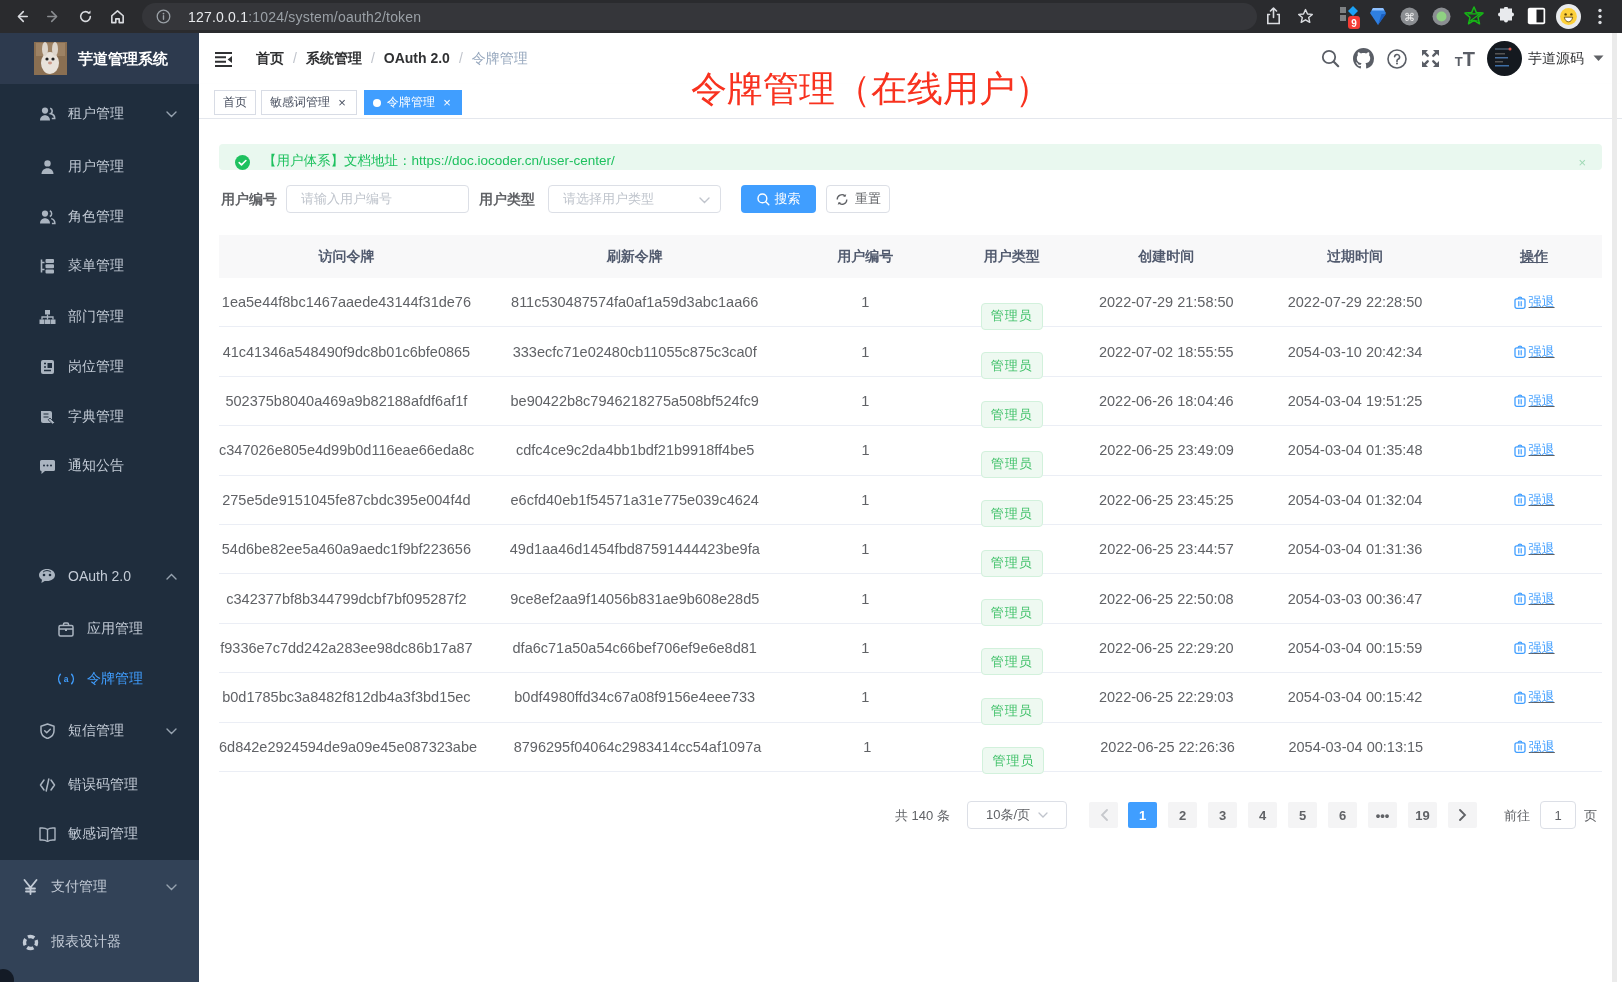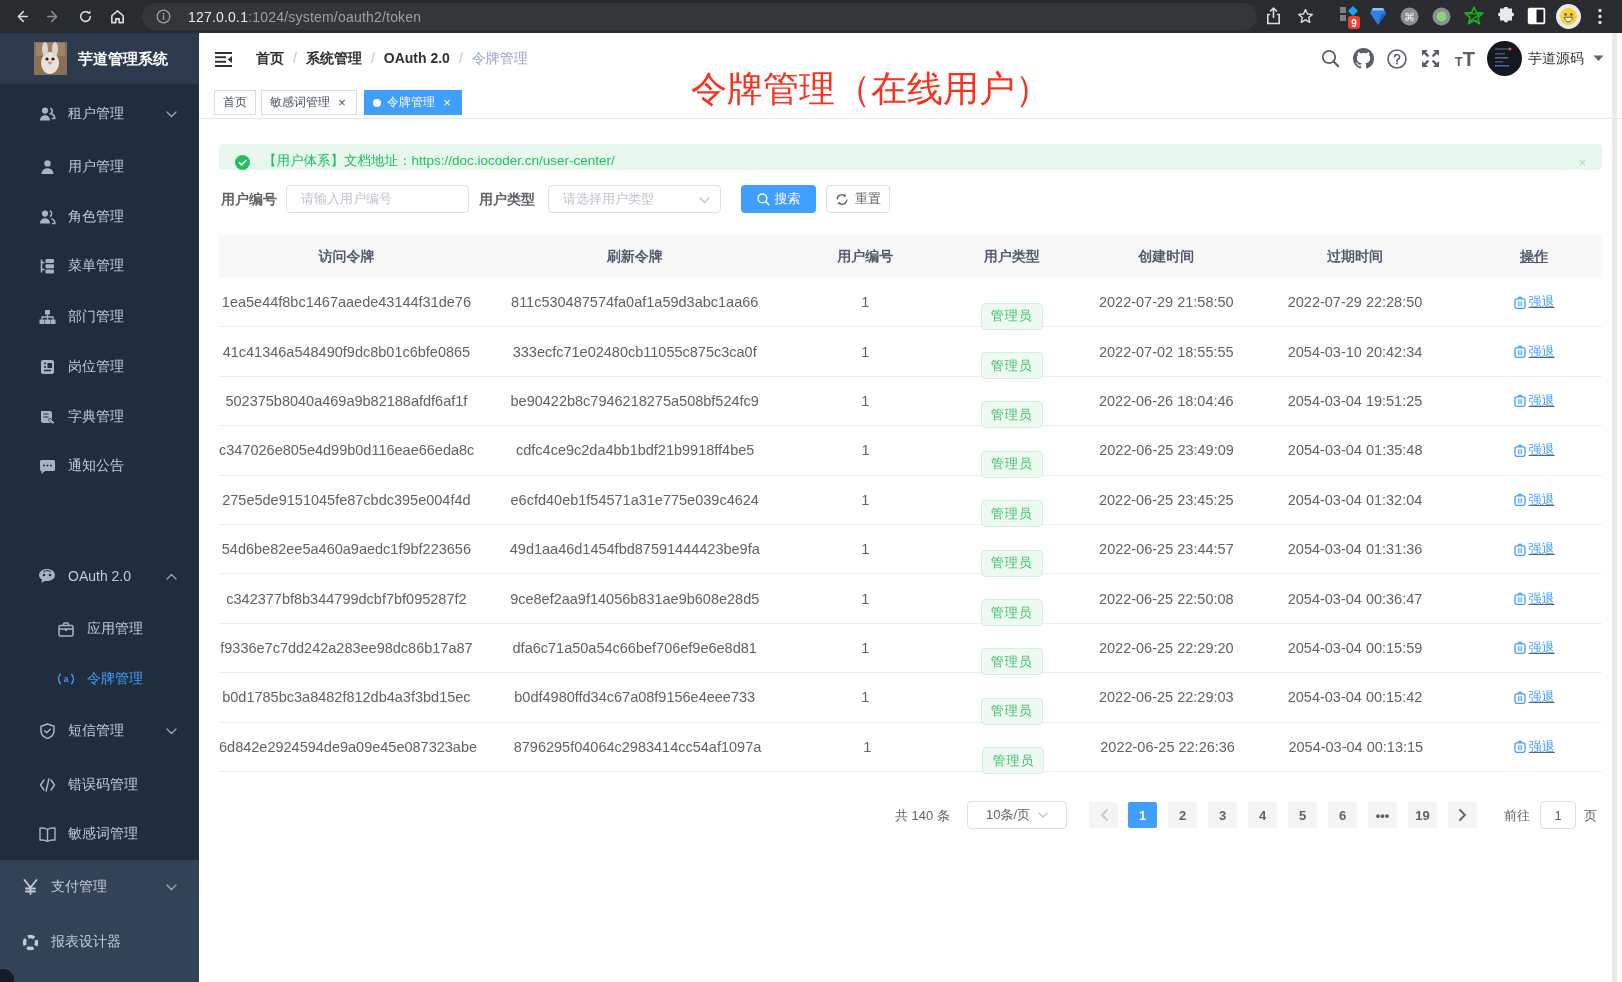--- a/index.html
+++ b/index.html
@@ -505,21 +505,21 @@
         </div>
       </div>
     <div class="tr td-row">
         <div class="c c1">c342377bf8b344799dcbf7bf095287f2</div>
         <div class="c c2">9ce8ef2aa9f14056b831ae9b608e28d5</div>
         <div class="c c3">1</div>
         <div class="c c4">
           <span class="gtag">管理员</span>
         </div>
         <div class="c c5">2022-06-25 22:50:08</div>
-        <div class="c c6">2054-03-04 00:36:47</div>
+        <div class="c c6">2054-03-03 00:36:47</div>
         <div class="c c7">
           <span class="kick"><svg width="12" height="13" viewBox="0 0 12 13">
               <rect x="1" y="2.8" width="10" height="9.5" rx="1.8" stroke="#409eff" stroke-width="1.3" fill="none"></rect>
               <path d="M4.2 2.8c0-2.3 3.6-2.3 3.6 0" stroke="#409eff" stroke-width="1.3" fill="none"></path>
               <path d="M4.8 5.6v4.2M7.2 5.6v4.2" stroke="#409eff" stroke-width="1.2" stroke-linecap="round"></path>
             </svg>强退</span>
         </div>
       </div>
     <div class="tr td-row">
         <div class="c c1">f9336e7c7dd242a283ee98dc86b17a87</div>

